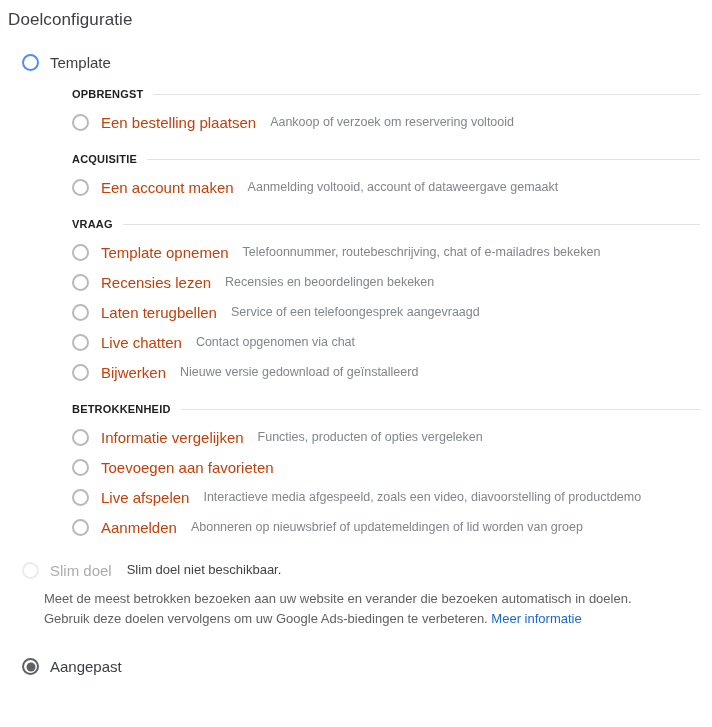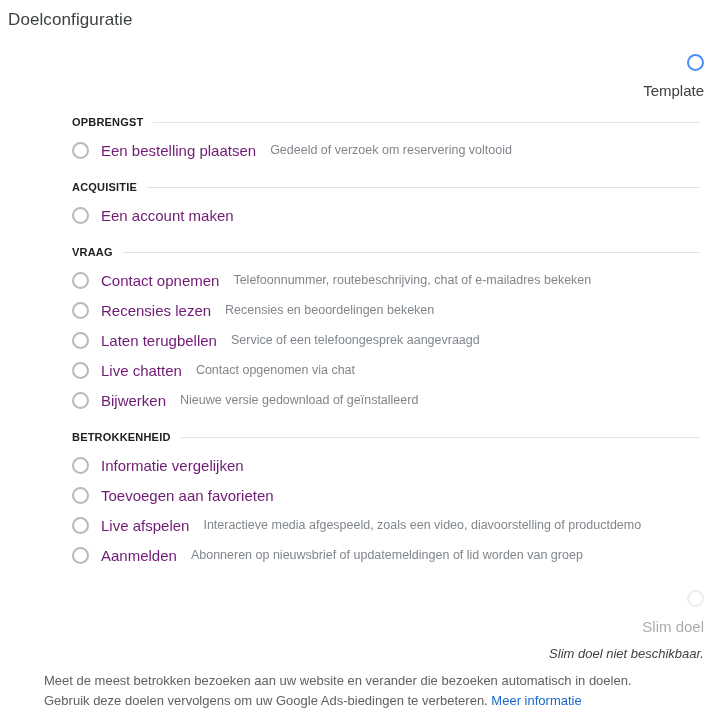--- a/index.html
+++ b/index.html
@@ -12,21 +12,21 @@
   body{
     width:712px;height:727px;background:#ffffff;
     font-family:"Liberation Sans","DejaVu Sans",sans-serif;
     color:#424242;overflow:hidden;
   }
   .page{padding:8px 8px 0 8px;box-sizing:border-box;width:712px;}
   .page-title{
     font-size:17px;font-weight:400;color:#3c4043;
     margin:2px 0 24px 0;letter-spacing:0.1px;
   }
-  .radio-row{display:flex;align-items:flex-end;gap:11px;flex-direction:column;}
+  .radio-row{display:flex;align-items:flex-start;gap:11px;}
   .radio{
     box-sizing:border-box;flex:none;width:17px;height:17px;
     border:2px solid #b9b9b9;border-radius:50%;background:#fff;position:relative;
   }
   .radio.blue{border-color:var(--accent-blue);}
   .radio.disabled{border-color:#ececec;}
   .radio.selected{border-color:var(--selected-gray);}
   .radio.selected::after{
     content:"";position:absolute;left:50%;top:50%;width:9px;height:9px;
     transform:translate(-50%,-50%);border-radius:50%;background:var(--selected-gray);
@@ -38,25 +38,25 @@
   }
   .groups{margin:17px 0 0 64px;width:628px;}
   .group{margin-top:22px;}
   .group:first-child{margin-top:0;}
   .group-heading{display:flex;align-items:center;gap:10px;}
   .group-heading-label{
     font-size:11px;font-weight:700;color:#212121;letter-spacing:0.2px;line-height:13px;
   }
   .rule{flex:1;height:1px;background:var(--divider);}
   .option{display:flex;align-items:center;gap:12px;margin-top:12px;min-height:18px;cursor:pointer;}
-  .option-label{font-size:15px;color:#701a75;white-space:nowrap;}
+  .option-label{font-size:15px;color:#c2410c;white-space:nowrap;}
   .option-desc{font-size:12.5px;color:#80868b;white-space:nowrap;margin-left:2px;}
   .smart-row{margin:26px 0 0 14px;}
   .smart-label{font-size:15px;color:#acacac;}
-  .smart-status{font-size:13px;color:#424242;margin-left:4px;font-style:italic;}
+  .smart-status{font-size:13px;color:#424242;margin-left:4px;}
   .smart-desc{
     margin:10px 0 0 36px;width:630px;font-size:13px;line-height:20px;color:#616161;
   }
   .link{color:var(--link-blue);text-decoration:none;cursor:pointer;}
   .custom-row{margin:29px 0 0 14px;}
 </style>
 </head>
 <body>
 
 <div class="page">
@@ -71,41 +71,42 @@
 
   <div class="groups" id="groups">
       <section class="group">
         <div class="group-heading">
           <span class="group-heading-label">OPBRENGST</span>
           <span class="rule"></span>
         </div>
         <div class="option">
           <span class="radio"></span>
           <span class="option-label">Een bestelling plaatsen</span>
-          <span class="option-desc">Gedeeld of verzoek om reservering voltooid</span>
+          <span class="option-desc">Aankoop of verzoek om reservering voltooid</span>
         </div>
       </section>
       <section class="group">
         <div class="group-heading">
           <span class="group-heading-label">ACQUISITIE</span>
           <span class="rule"></span>
         </div>
         <div class="option">
           <span class="radio"></span>
           <span class="option-label">Een account maken</span>
+          <span class="option-desc">Aanmelding voltooid, account of dataweergave gemaakt</span>
         </div>
       </section>
       <section class="group">
         <div class="group-heading">
           <span class="group-heading-label">VRAAG</span>
           <span class="rule"></span>
         </div>
         <div class="option">
           <span class="radio"></span>
-          <span class="option-label">Contact opnemen</span>
+          <span class="option-label">Template opnemen</span>
           <span class="option-desc">Telefoonnummer, routebeschrijving, chat of e-mailadres bekeken</span>
         </div>
         <div class="option">
           <span class="radio"></span>
           <span class="option-label">Recensies lezen</span>
           <span class="option-desc">Recensies en beoordelingen bekeken</span>
         </div>
         <div class="option">
           <span class="radio"></span>
           <span class="option-label">Laten terugbellen</span>
@@ -123,20 +124,21 @@
         </div>
       </section>
       <section class="group">
         <div class="group-heading">
           <span class="group-heading-label">BETROKKENHEID</span>
           <span class="rule"></span>
         </div>
         <div class="option">
           <span class="radio"></span>
           <span class="option-label">Informatie vergelijken</span>
+          <span class="option-desc">Functies, producten of opties vergeleken</span>
         </div>
         <div class="option">
           <span class="radio"></span>
           <span class="option-label">Toevoegen aan favorieten</span>
         </div>
         <div class="option">
           <span class="radio"></span>
           <span class="option-label">Live afspelen</span>
           <span class="option-desc">Interactieve media afgespeeld, zoals een video, diavoorstelling of productdemo</span>
         </div>

